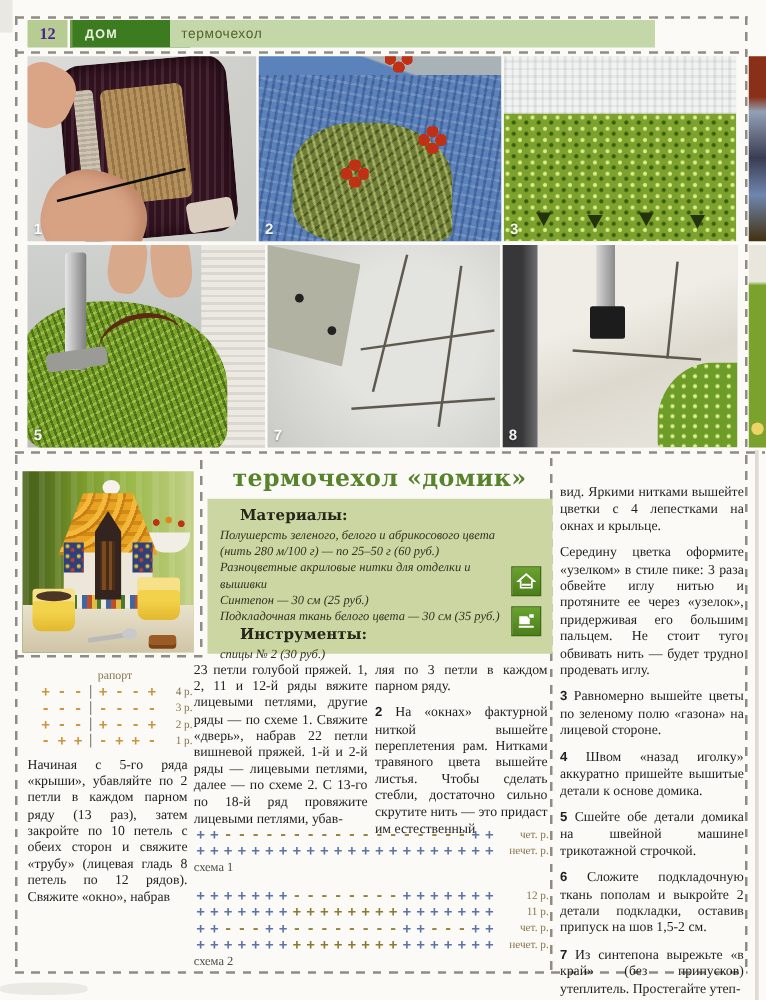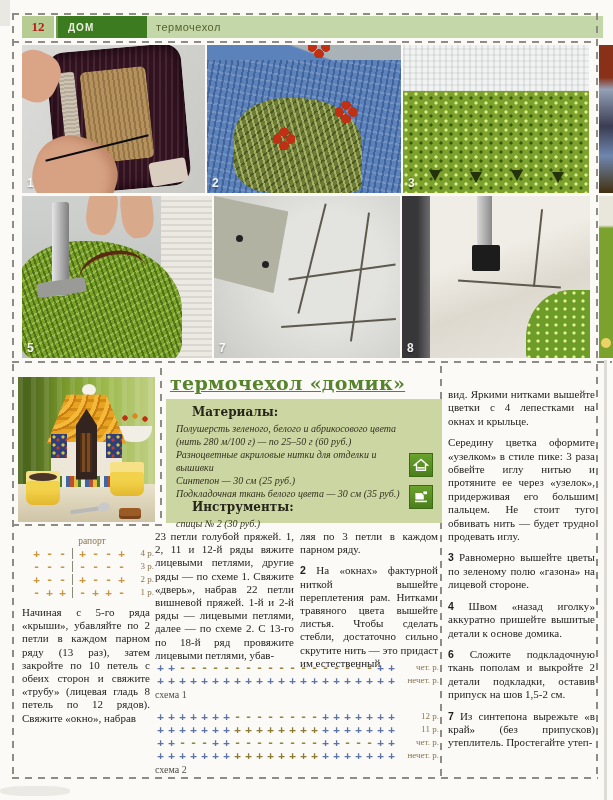--- a/index.html
+++ b/index.html
@@ -4,25 +4,25 @@
 <style>
   html,body{margin:0;padding:0;background:#ffffff;}
   #page{position:relative;width:613px;height:800px;background:#fbfaf6;overflow:hidden;
         font-family:"Liberation Serif",serif;color:#222;}
   
   .hd{position:absolute;height:2px;background:repeating-linear-gradient(90deg,#8e8c84 0 7px,transparent 7px 13px);}
   .vd{position:absolute;width:2px;background:repeating-linear-gradient(180deg,#8e8c84 0 7px,transparent 7px 13px);}
   
   .hseg{position:absolute;top:16px;height:22px;display:flex;align-items:center;}
   .seg-num{left:22px;width:32px;background:#b6cc92;justify-content:center;
-           font:700 13px "Liberation Serif",serif;color:#b91c1c;}
+           font:700 13px "Liberation Serif",serif;color:#4c1d95;}
   .seg-sec{left:56px;width:96px;background:#3d7b21;color:#e9f1dc;
            font:700 10px "Liberation Sans",sans-serif;text-transform:uppercase;letter-spacing:1px;
            padding-left:10px;box-sizing:border-box;border-left:2px solid #6f9c4e;}
-  .seg-top{left:147px;width:456px;background:#c4d7a9;color:#55622e;
+  .seg-top{left:136px;width:388px;background:#c4d7a9;color:#55622e;
            font:400 11px "Liberation Sans",sans-serif;letter-spacing:.5px;padding-left:9px;box-sizing:border-box;}
   
   .ph{position:absolute;overflow:hidden;background:#c9c9c7;}
   .pnum{position:absolute;left:5px;bottom:3px;z-index:9;color:#fff;opacity:.92;
         font:700 12px "Liberation Sans",sans-serif;text-shadow:0 1px 2px rgba(0,0,0,.45);}
   .art{position:absolute;}
   
   .p1{background:linear-gradient(120deg,#dcdcda,#c8c8c4);}
   .p1 .blob{left:16%;top:2%;width:74%;height:96%;background:#331220;border-radius:18px;transform:rotate(-5deg);
             box-shadow:inset 0 0 14px #120408;
@@ -117,22 +117,22 @@
   .mug.l:after{content:"";position:absolute;left:3px;top:2px;width:28px;height:8px;border-radius:50%;background:#4a3526;}
   .spoon{position:absolute;left:38%;bottom:7%;width:34px;height:4px;background:#b9b9b9;border-radius:2px;transform:rotate(-8deg);}
   .spoon:after{content:"";position:absolute;right:-6px;top:-3px;width:12px;height:9px;border-radius:50%;background:#c9c9c9;}
   .cookie{position:absolute;width:22px;height:8px;border-radius:3px;background:#9a5b24;box-shadow:0 3px 0 #7a431a;}
   .bowl{position:absolute;right:2%;top:34%;width:34px;height:16px;border-radius:0 0 14px 14px;background:#f1efe5;}
   .flowersmall{position:absolute;right:4%;top:24%;width:30px;height:12px;
        background:radial-gradient(circle 3px at 5px 6px,#c03014 80%,transparent),
                   radial-gradient(circle 3px at 15px 4px,#d88a20 80%,transparent),
                   radial-gradient(circle 3px at 25px 7px,#c03014 80%,transparent);}
   
-  .title{position:absolute;left:170px;top:372px;width:270px;
-         font:700 19px "DejaVu Serif",serif;color:#57832d;letter-spacing:.3px;text-decoration:underline;}
+  .title{position:absolute;left:186px;top:372px;width:270px;
+         font:700 19px "DejaVu Serif",serif;color:#57832d;letter-spacing:.3px;}
   .matbox{position:absolute;left:166px;top:399px;width:276px;height:124px;background:#ccd6a2;
           box-sizing:border-box;padding:6px 10px 0 10px;}
   .matbox h3{margin:0 0 3px 16px;font:700 12px "DejaVu Serif",serif;color:#26261a;}
   .matbox ul{list-style:none;margin:0;padding:0;width:232px;}
   .matbox li{font:italic 400 10px/13px "Liberation Serif",serif;color:#33301f;}
   .tools{margin-top:7px;}
   .boxicons{position:absolute;right:9px;top:54px;display:flex;flex-direction:column;gap:8px;}
   .gicon{width:22px;height:22px;background:linear-gradient(#6aa32e,#4c7e1c);border:1px solid #3c6a14;
          display:flex;align-items:center;justify-content:center;}
   
@@ -356,20 +356,21 @@
   <div class="col c3">
     <p>ляя по 3 петли в каждом парном ряду.</p>
     <p><b>2</b> <span>На «окнах» фактурной ниткой вышейте переплетения рам. Нитками травяного цвета вышейте листья. Чтобы сделать стебли, достаточно сильно скрутите нить — это придаст им естественный</span></p>
   </div>
 
   <div class="col c4">
     <p>вид. Яркими нитками вышейте цветки с 4 лепестками на окнах и крыльце.</p>
     <p>Середину цветка оформите «узелком» в стиле пике: 3 раза обвейте иглу нитью и протяните ее через «узелок», придерживая его большим пальцем. Не стоит туго обвивать нить — будет трудно продевать иглу.</p>
     <p><b>3</b> <span>Равномерно вышейте цветы по зеленому полю «газона» на лицевой стороне.</span></p>
     <p><b>4</b> <span>Швом «назад иголку» аккуратно пришейте вышитые детали к основе домика.</span></p>
+    <p><b>5</b> <span>Сшейте обе детали домика на швейной машине трикотажной строчкой.</span></p>
     <p><b>6</b> <span>Сложите подкладочную ткань пополам и выкройте 2 детали подкладки, оставив припуск на шов 1,5-2 см.</span></p>
     <p><b>7</b> <span>Из синтепона вырежьте «в край» (без припусков) утеплитель. Простегайте утеп-</span></p>
   </div>
 
   <div class="schemes">
     <div class="chart">
         <div class="crow">
           <span class="cell c-p">+</span>
           <span class="cell c-p">+</span>
           <span class="cell c-m">-</span>

